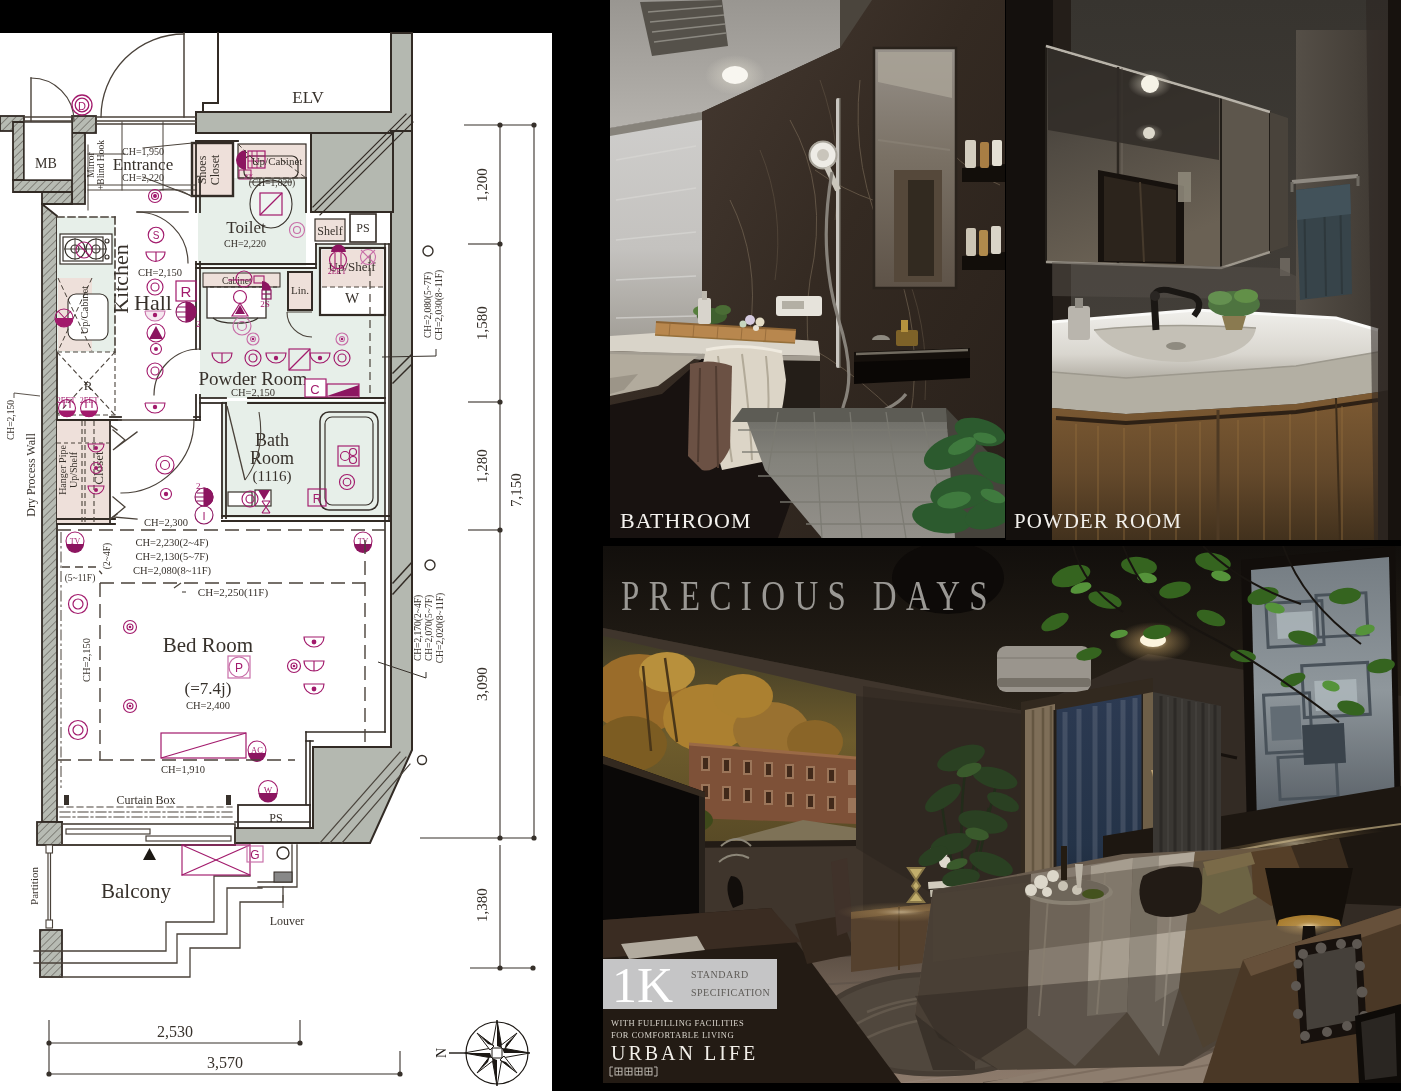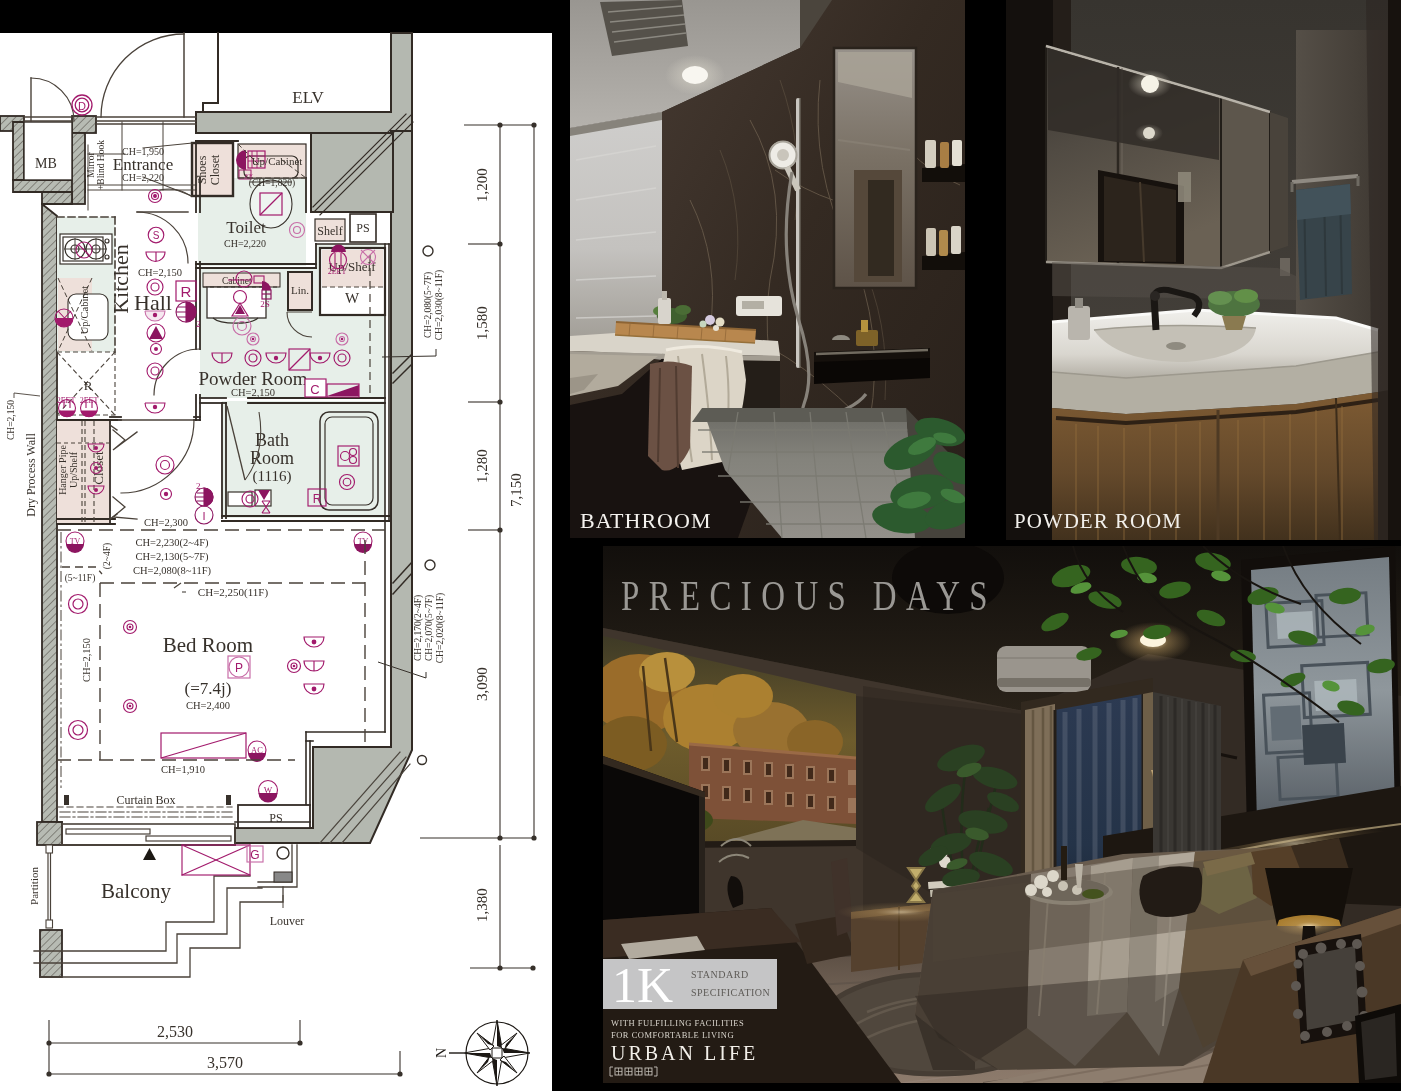--- a/index.html
+++ b/index.html
@@ -725,21 +725,21 @@
 <path d="M-20 -20 L-3 -7 L-9 -9 Z M20 -20 L7 -3 L9 -9 Z M20 20 L3 7 L9 9 Z M-20 20 L-7 3 L-9 9 Z"></path>
 </g>
 <circle cx="0" cy="0" r="31" fill="none" stroke="#1c1814" stroke-width="1.2"></circle>
 <path d="M-48 0 L-33 0" stroke="#1c1814" stroke-width="1.4"></path>
 </g>
 <text x="446" y="1053" font-size="14" fill="#1c1814" text-anchor="middle" transform="rotate(-90 446 1053)">N</text>
 </g>
 </svg>
 </div>
 
-<div class="abs" id="photo-bath" style="left:570px;top:0;width:395px;height:538px;background:#241c15;">
+<div class="abs" id="photo-bath" style="left:610px;top:0;width:395px;height:538px;background:#241c15;">
 <svg width="395" height="538" viewBox="0 0 395 538" xmlns="http://www.w3.org/2000/svg">
 <defs>
 <linearGradient id="bwall" x1="0" y1="0" x2="1" y2="1">
 <stop offset="0" stop-color="#453931"></stop>
           <stop offset="0.45" stop-color="#342a22"></stop>
           <stop offset="1" stop-color="#28201a"></stop>
 </linearGradient>
 <linearGradient id="bleft" x1="0" y1="0" x2="0" y2="1">
 <stop offset="0" stop-color="#cfcecc"></stop>
           <stop offset="0.55" stop-color="#c4c2bf"></stop>

